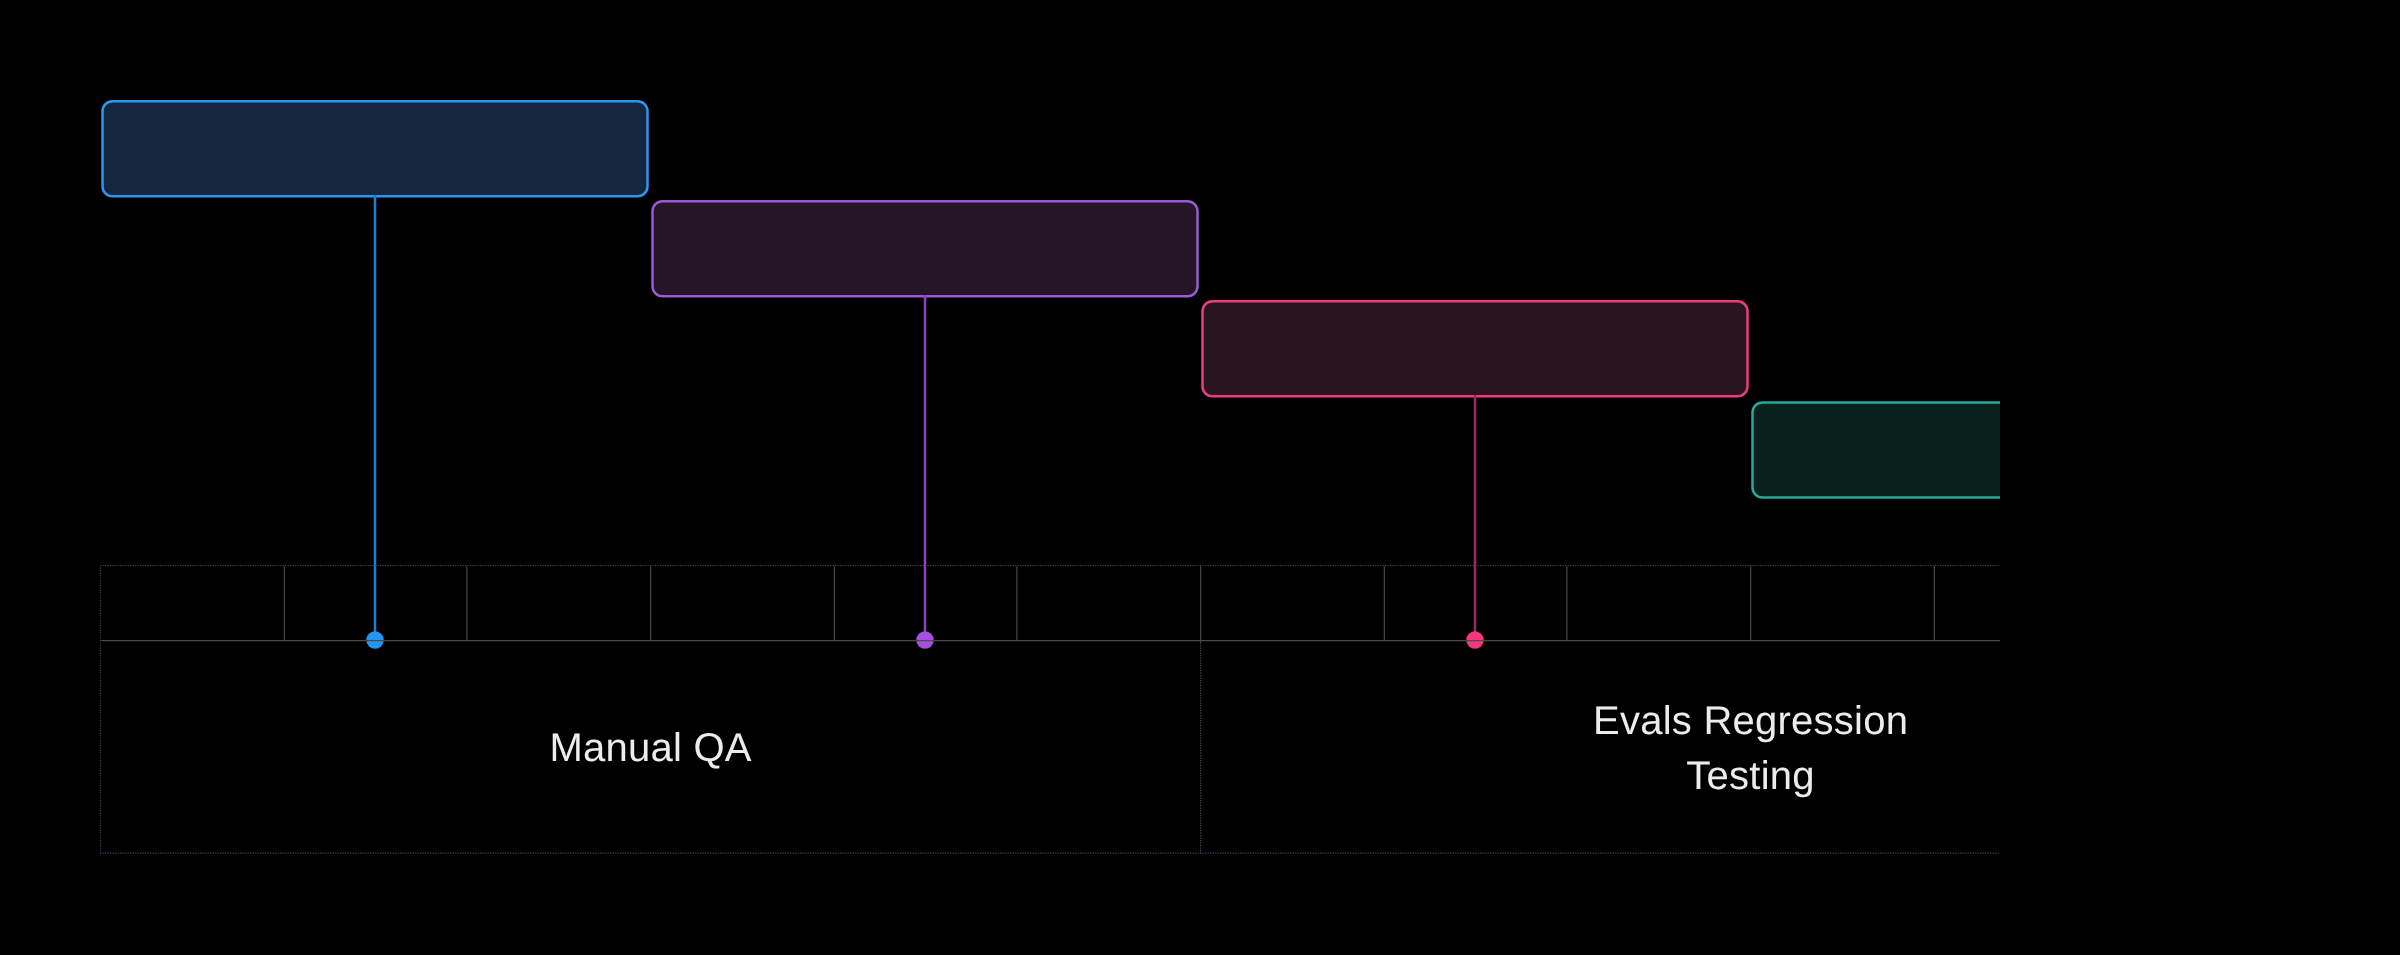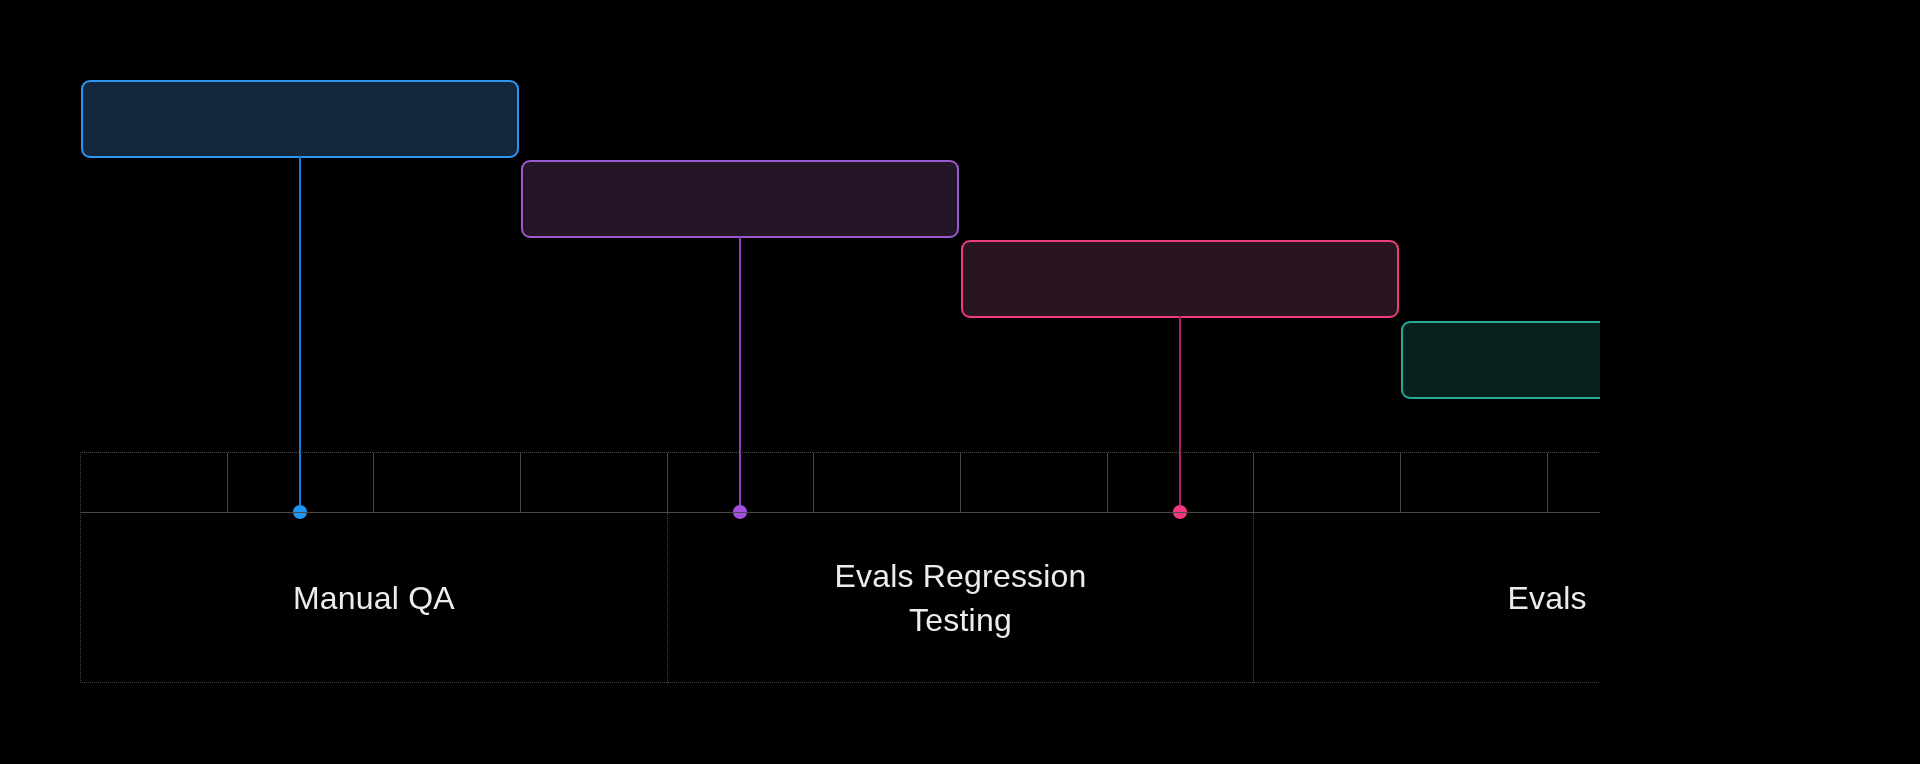--- a/index.html
+++ b/index.html
@@ -79,18 +79,15 @@
       <div class="rcell"></div>
     </div>
     <div class="labels">
       <div class="lcell">
         <span class="plabel" style="color: rgb(236, 236, 236);">Manual QA</span>
       </div>
       <div class="lcell">
         <span class="plabel" style="color: rgb(236, 236, 236);">Evals Regression
 Testing</span>
       </div>
-      <div class="lcell">
-        <span class="plabel" style="color: rgb(236, 236, 236);">Evals</span>
-      </div>
     </div>
   </div>
 </div>
 
 </body></html>

